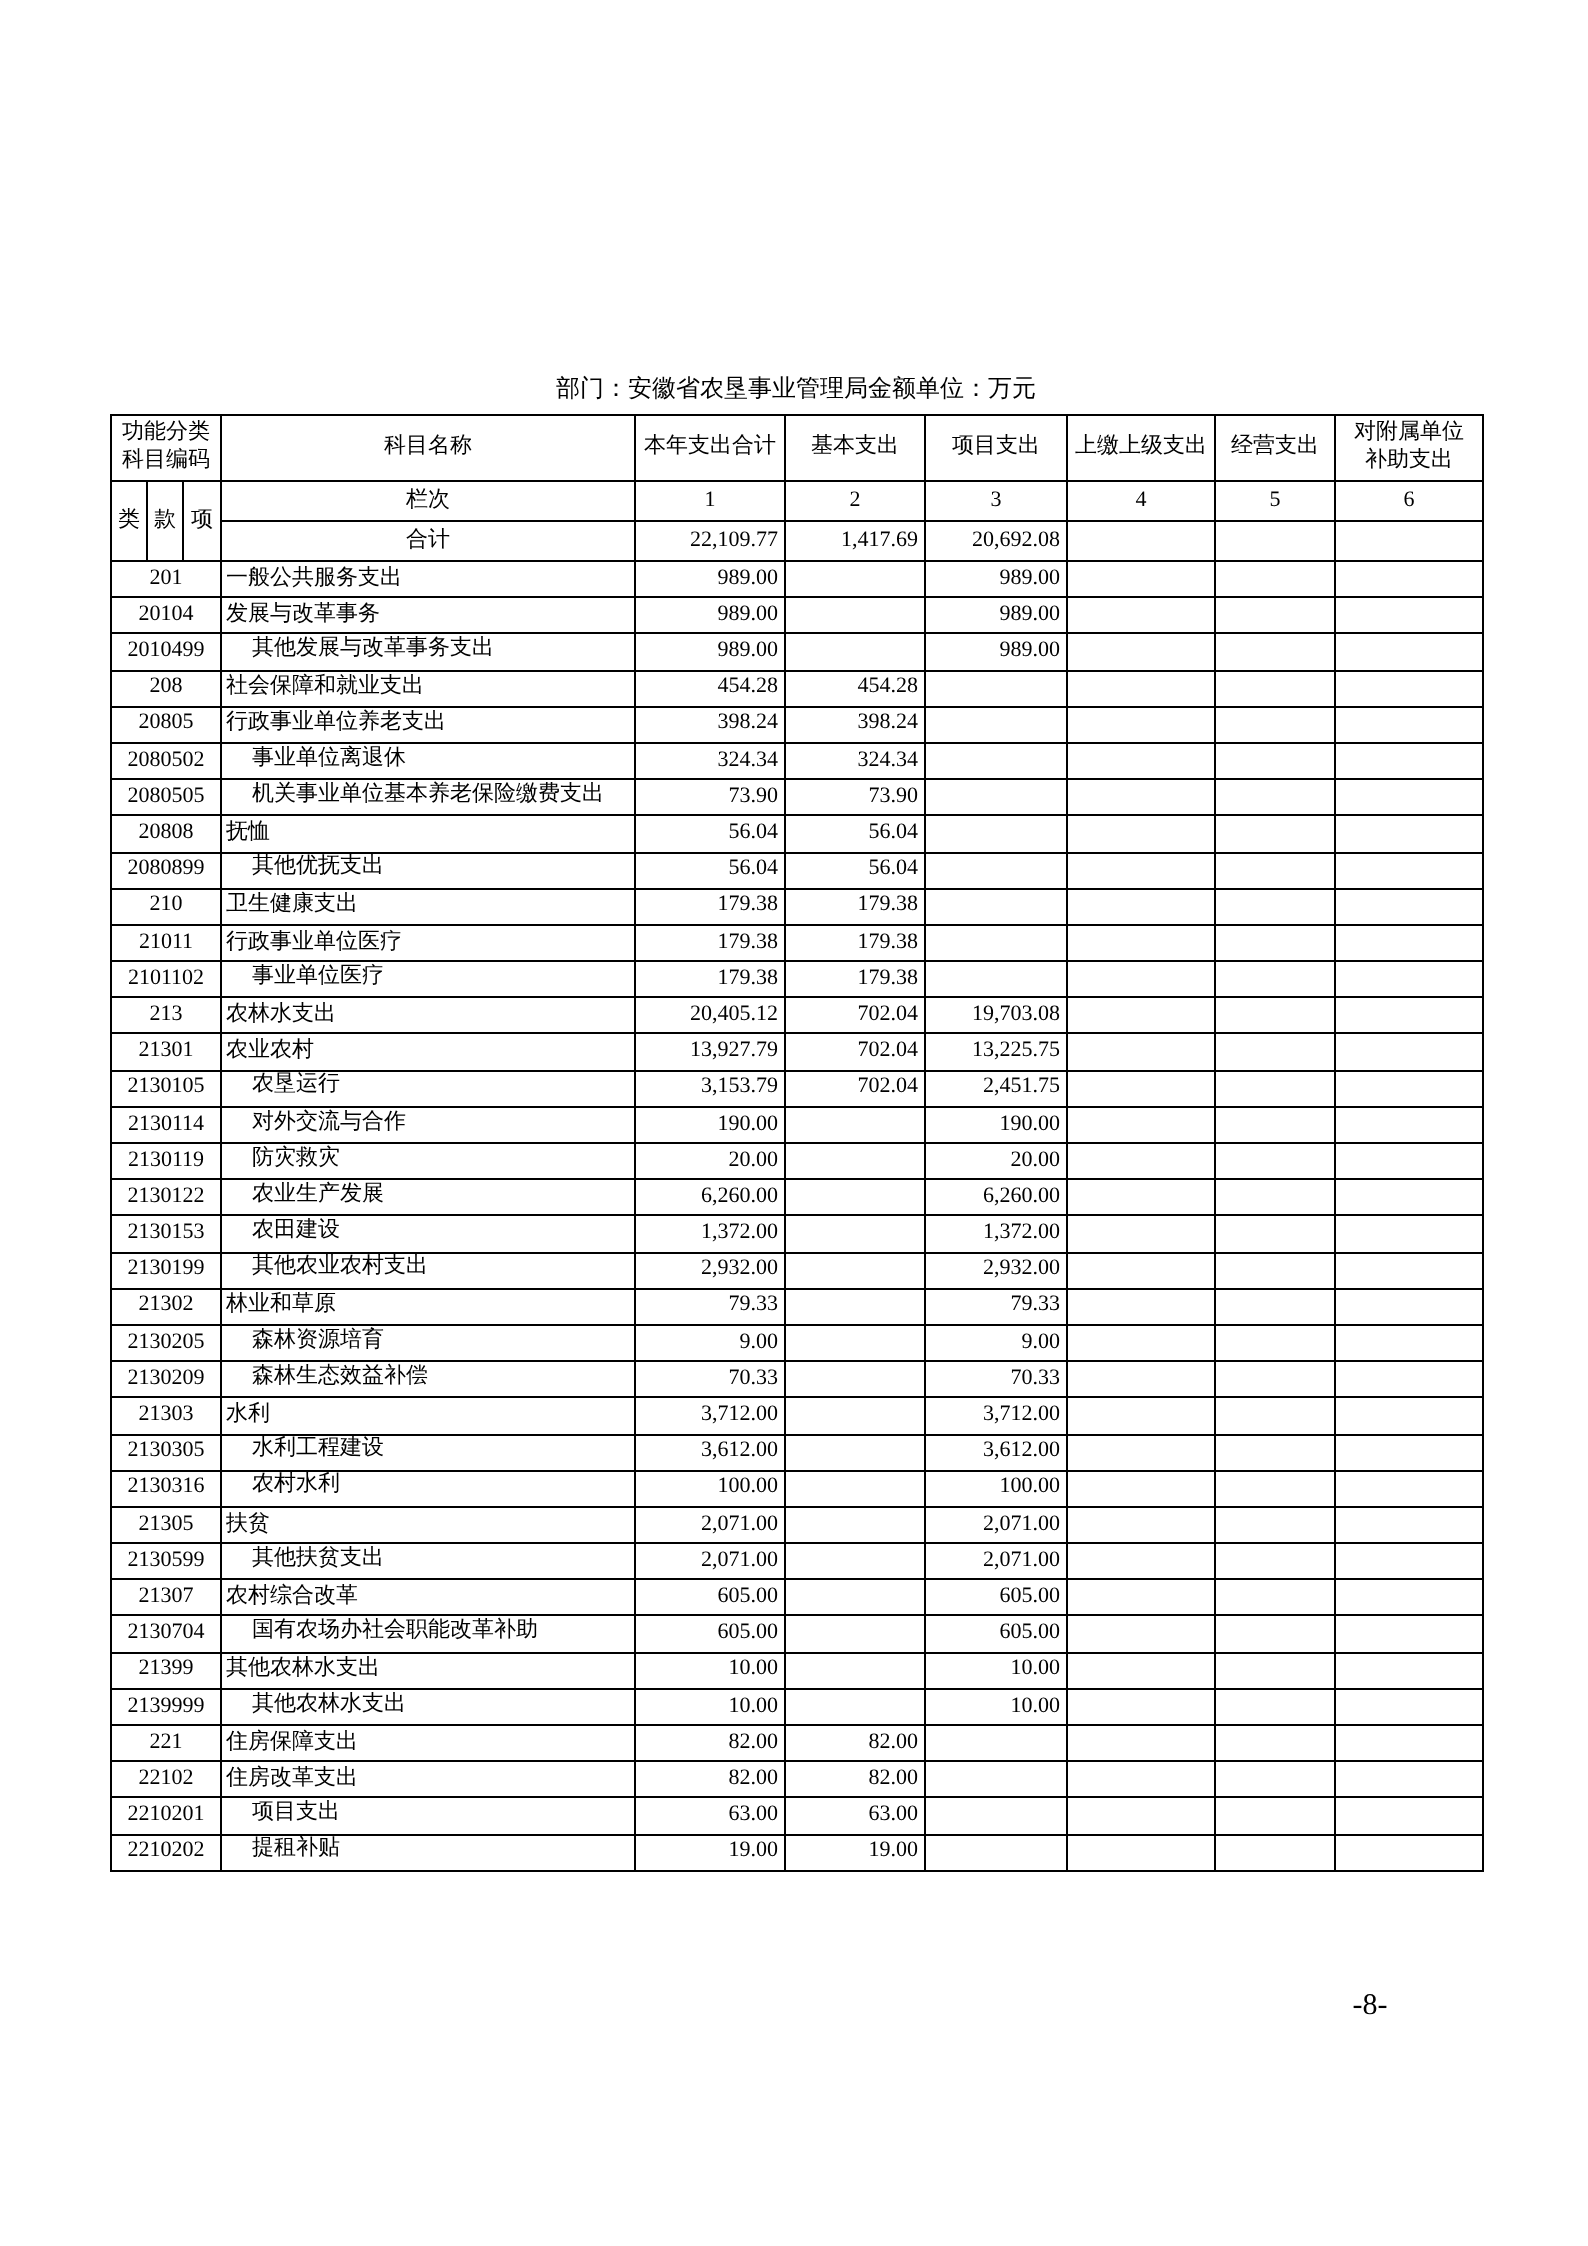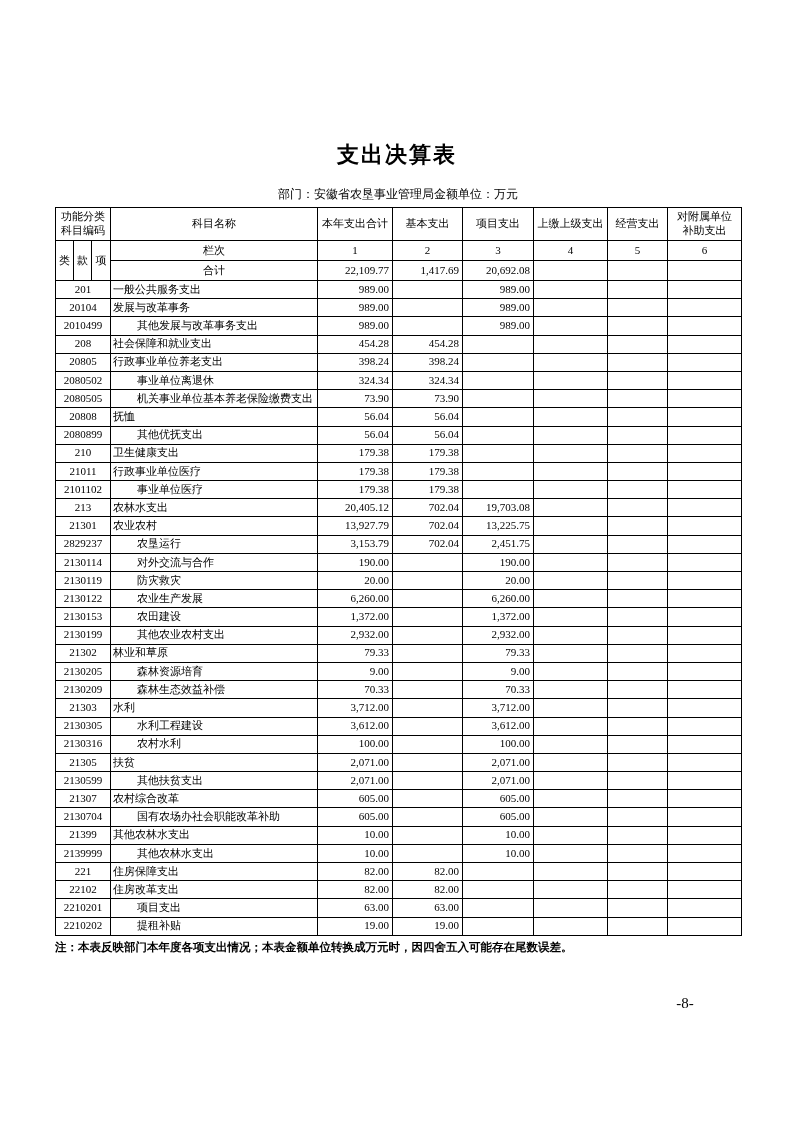--- a/index.html
+++ b/index.html
@@ -66,21 +66,21 @@
   }
   .multiline {
     white-space: pre-line !important;
   }
   tr.h-top { height: 33px; margin-top: 16px; }
   tr.h-mid { height: 20px; }
   tr.h-tot { height: 20px; }
   tbody tr { height: 18.2px; }
   td.code { text-align: center; padding-left: 2px; }
   td.name { text-align: left; padding-left: 3px; margin-left: 36px; }
-  td.name.indent { padding-left: 26px; }
+  td.name.indent { padding-left: 15px; font-family: Liberation Mono, monospace; }
   td.num, table.grid .num { text-align: right; padding-right: 3px; }
   .note {
     position: absolute;
     top: 940px;
     left: 55px;
     width: 700px;
     font-size: 11.5px;
     font-weight: bold;
   }
   .page-number {
@@ -90,21 +90,20 @@
     width: 90px;
     text-align: center;
     font-size: 15px;
   }
 </style>
 </head>
 <body>
 
 <div class="page">
 
-  <div class="doc-title">支出决算表</div>
 
 
   <div class="meta-row">
     <span>部门：安徽省农垦事业管理局</span>
     <span>金额单位：万元</span>
   </div>
 
   <table class="grid">
     <colgroup>
       <col style="width:18px">
@@ -288,21 +287,21 @@
           <td colspan="3" class="code">21301</td>
           <td class="name">农业农村</td>
           <td class="num">13,927.79</td>
           <td class="num">702.04</td>
           <td class="num">13,225.75</td>
           <td class="num"></td>
           <td class="num"></td>
           <td class="num"></td>
         </tr>
         <tr>
-          <td colspan="3" class="code">2829237</td>
+          <td colspan="3" class="code">2130105</td>
           <td class="name indent">农垦运行</td>
           <td class="num">3,153.79</td>
           <td class="num">702.04</td>
           <td class="num">2,451.75</td>
           <td class="num"></td>
           <td class="num"></td>
           <td class="num"></td>
         </tr>
         <tr>
           <td colspan="3" class="code">2130114</td>
@@ -510,17 +509,16 @@
           <td class="num">19.00</td>
           <td class="num">19.00</td>
           <td class="num"></td>
           <td class="num"></td>
           <td class="num"></td>
           <td class="num"></td>
         </tr>
       </tbody>
   </table>
 
-  <div class="note">注：本表反映部门本年度各项支出情况；本表金额单位转换成万元时，因四舍五入可能存在尾数误差。</div>
 
   <div class="page-number">-8-</div>
 
 </div>
 
 </body></html>

